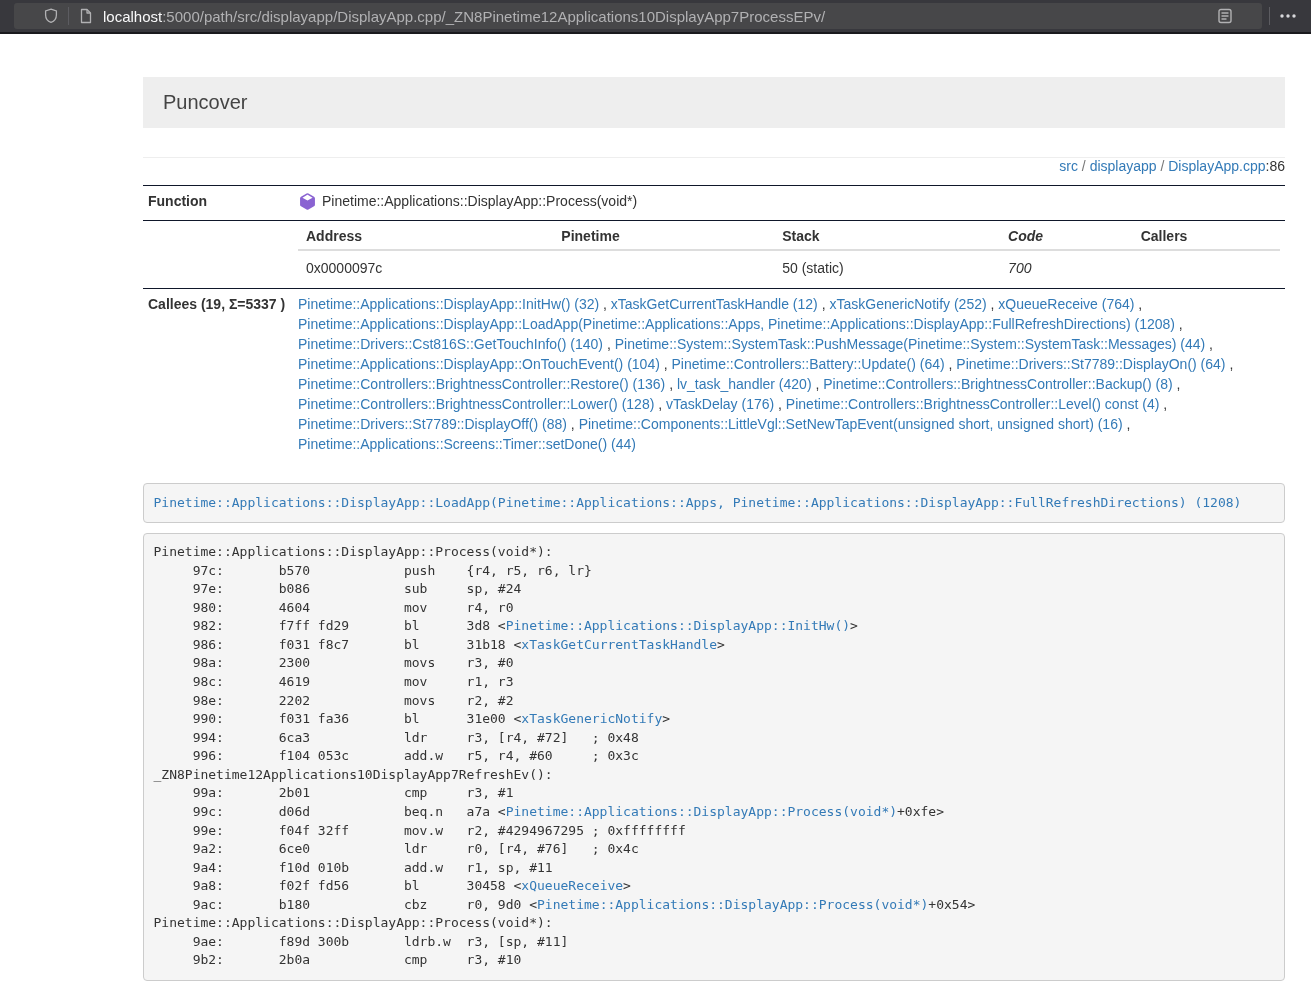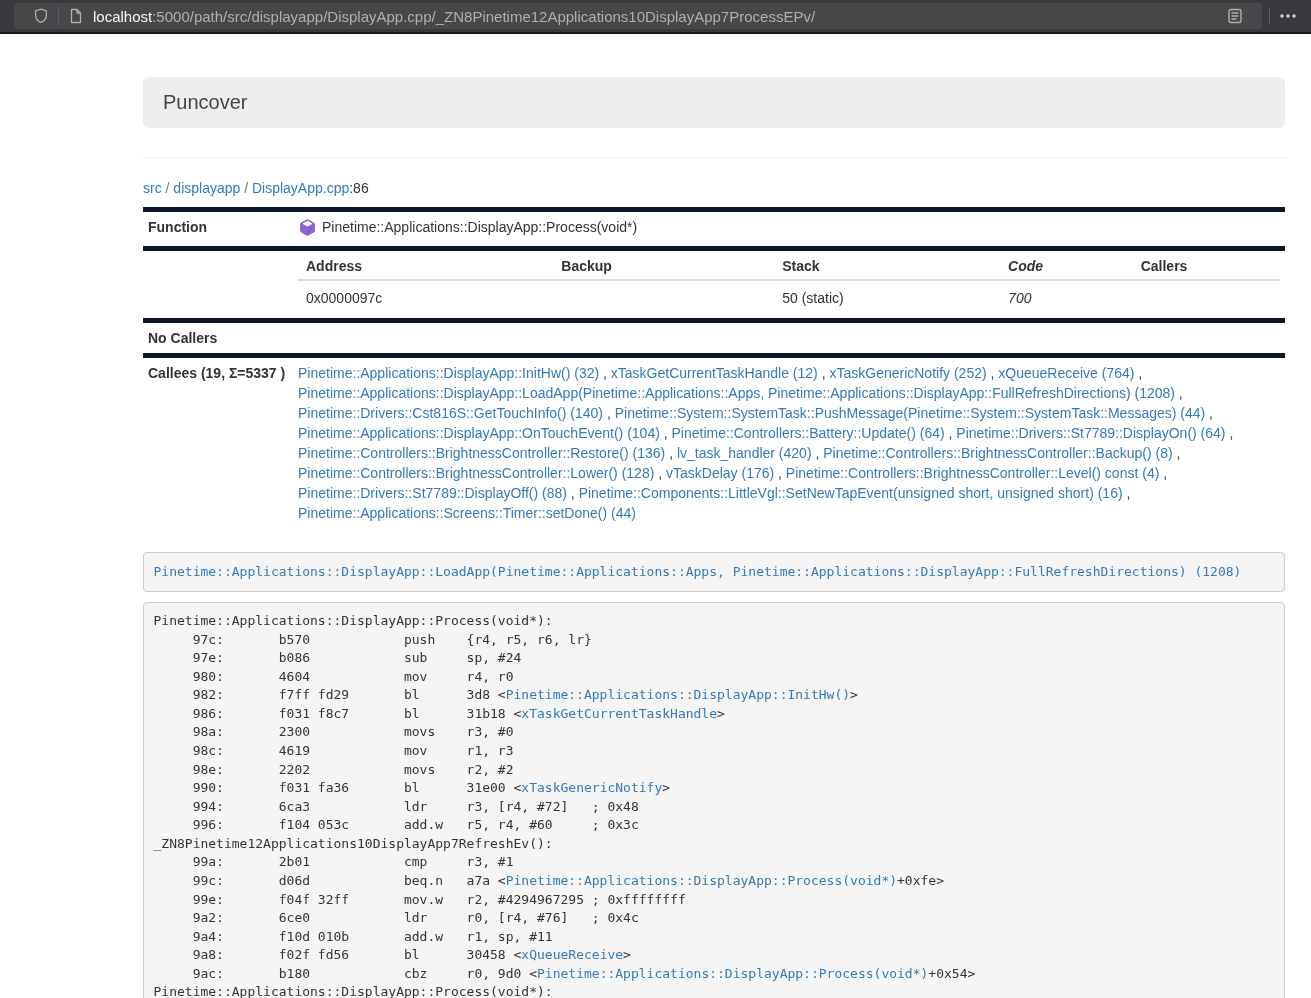--- a/index.html
+++ b/index.html
@@ -3,45 +3,45 @@
 <meta charset="utf-8">
 <style>
   * { box-sizing: border-box; margin: 0; padding: 0; }
   html, body { width: 1311px; height: 998px; overflow: hidden; background: #fff;
     font-family: "Liberation Sans", sans-serif; }
 
   
   .toolbar { height: 34px; background: #38383d; border-bottom: 2px solid #1a1a1e;
     display: flex; align-items: center; padding: 0 8px 0 14px; }
   .urlbar { flex: 1; height: 26px; background: #474749; border-radius: 3px;
-    display: flex; align-items: center; padding: 0 16px; min-width: 0; }
+    display: flex; align-items: center; padding: 0 26px; min-width: 0; }
   .tb-icon { display: inline-flex; align-items: center; justify-content: center;
     width: 22px; height: 22px; flex: 0 0 auto; }
   .urlbar-divider { width: 1px; height: 18px; background: #5c5c61; margin: 0 6px; flex: 0 0 auto; }
   .toolbar-divider { width: 1px; height: 18px; background: #5c5c61; margin: 0 7px; flex: 0 0 auto; }
   .url-text { font-size: 15px; color: #b1b1b3; white-space: nowrap; overflow: hidden;
     margin-left: 6px; flex: 1; min-width: 0; }
   .url-host { color: #f9f9fa; }
   .dots-icon { margin-right: 4px; }
 
   
   .page { width: 1142px; margin-left: 143px; }
-  .jumbotron { margin-top: 43px; background: #eeeeee; border-radius: 6px;
+  .jumbotron { margin-top: 43px; background: #eeeeee; border-radius: 0;
     padding: 14px 20px; }
   .jumbotron .title { font-size: 20px; color: #444; }
   hr.rule { border: none; border-top: 1px solid #eee; margin-top: 29px; }
 
-  .breadcrumb { margin-top: 22px; font-size: 14px; line-height: 16px; color: #333; }
+  .breadcrumb { font-size: 14px; line-height: 16px; color: #333; text-align: right; }
   a.lnk { color: #337ab7; text-decoration: none; cursor: pointer; }
   .bc-sep { color: #777; }
 
   table.main { width: 100%; border-collapse: collapse; margin-top: 11px;
     font-size: 14px; color: #333; }
   table.main > tbody > tr > th, table.main > tbody > tr > td {
-    border-top: 5px solid #0f172a; padding: 5px; text-align: left;
+    border-top: 1px solid #0f172a; padding: 5px; text-align: left;
     vertical-align: top; line-height: 20px; font-weight: normal; }
   table.main > tbody > tr > th { width: 150px; font-weight: bold; white-space: nowrap; }
   .fn-cell { display: flex; align-items: flex-start; }
   .pkg { margin: 2px 6px 0 1px; flex: 0 0 auto; }
 
   table.inner { width: 100%; border-collapse: collapse; }
   table.inner th { font-weight: bold; text-align: left; padding: 0 5px 3px 8px;
     border-bottom: 2px solid #ddd; line-height: 20px; }
   table.inner td { padding: 7px 5px 5px 8px; line-height: 20px; }
   table.inner th:nth-child(1), table.inner td:nth-child(1) { width: 26%; }
@@ -116,39 +116,35 @@
           </span>
         </td>
       </tr>
       <tr>
         <th></th>
         <td>
           <table class="inner">
             <tbody>
               <tr id="cols">
                   <th>Address</th>
-                  <th>Backup</th>
+                  <th>Pinetime</th>
                   <th>Stack</th>
                   <th>Code</th>
                   <th>Callers</th>
                 </tr>
               <tr id="vals">
                   <td>0x0000097c</td>
                   <td></td>
                   <td>50 (static)</td>
                   <td>700</td>
                   <td></td>
                 </tr>
             </tbody>
           </table>
         </td>
-      </tr>
-      <tr>
-        <th>No Callers</th>
-        <td></td>
       </tr>
       <tr>
         <th>Callees (19, Σ=5337 )</th>
         <td id="callees"><a class="lnk">Pinetime::Applications::DisplayApp::InitHw() (32)</a><span> , </span><a class="lnk">xTaskGetCurrentTaskHandle (12)</a><span> , </span><a class="lnk">xTaskGenericNotify (252)</a><span> , </span><a class="lnk">xQueueReceive (764)</a><span> , </span><a class="lnk">Pinetime::Applications::DisplayApp::LoadApp(Pinetime::Applications::Apps, Pinetime::Applications::DisplayApp::FullRefreshDirections) (1208)</a><span> , </span><a class="lnk">Pinetime::Drivers::Cst816S::GetTouchInfo() (140)</a><span> , </span><a class="lnk">Pinetime::System::SystemTask::PushMessage(Pinetime::System::SystemTask::Messages) (44)</a><span> , </span><a class="lnk">Pinetime::Applications::DisplayApp::OnTouchEvent() (104)</a><span> , </span><a class="lnk">Pinetime::Controllers::Battery::Update() (64)</a><span> , </span><a class="lnk">Pinetime::Drivers::St7789::DisplayOn() (64)</a><span> , </span><a class="lnk">Pinetime::Controllers::BrightnessController::Restore() (136)</a><span> , </span><a class="lnk">lv_task_handler (420)</a><span> , </span><a class="lnk">Pinetime::Controllers::BrightnessController::Backup() (8)</a><span> , </span><a class="lnk">Pinetime::Controllers::BrightnessController::Lower() (128)</a><span> , </span><a class="lnk">vTaskDelay (176)</a><span> , </span><a class="lnk">Pinetime::Controllers::BrightnessController::Level() const (4)</a><span> , </span><a class="lnk">Pinetime::Drivers::St7789::DisplayOff() (88)</a><span> , </span><a class="lnk">Pinetime::Components::LittleVgl::SetNewTapEvent(unsigned short, unsigned short) (16)</a><span> , </span><a class="lnk">Pinetime::Applications::Screens::Timer::setDone() (44)</a></td>
       </tr>
     </tbody>
   </table>
 
   <pre class="snippet"><a class="lnk">Pinetime::Applications::DisplayApp::LoadApp(Pinetime::Applications::Apps, Pinetime::Applications::DisplayApp::FullRefreshDirections) (1208)</a></pre>
 

